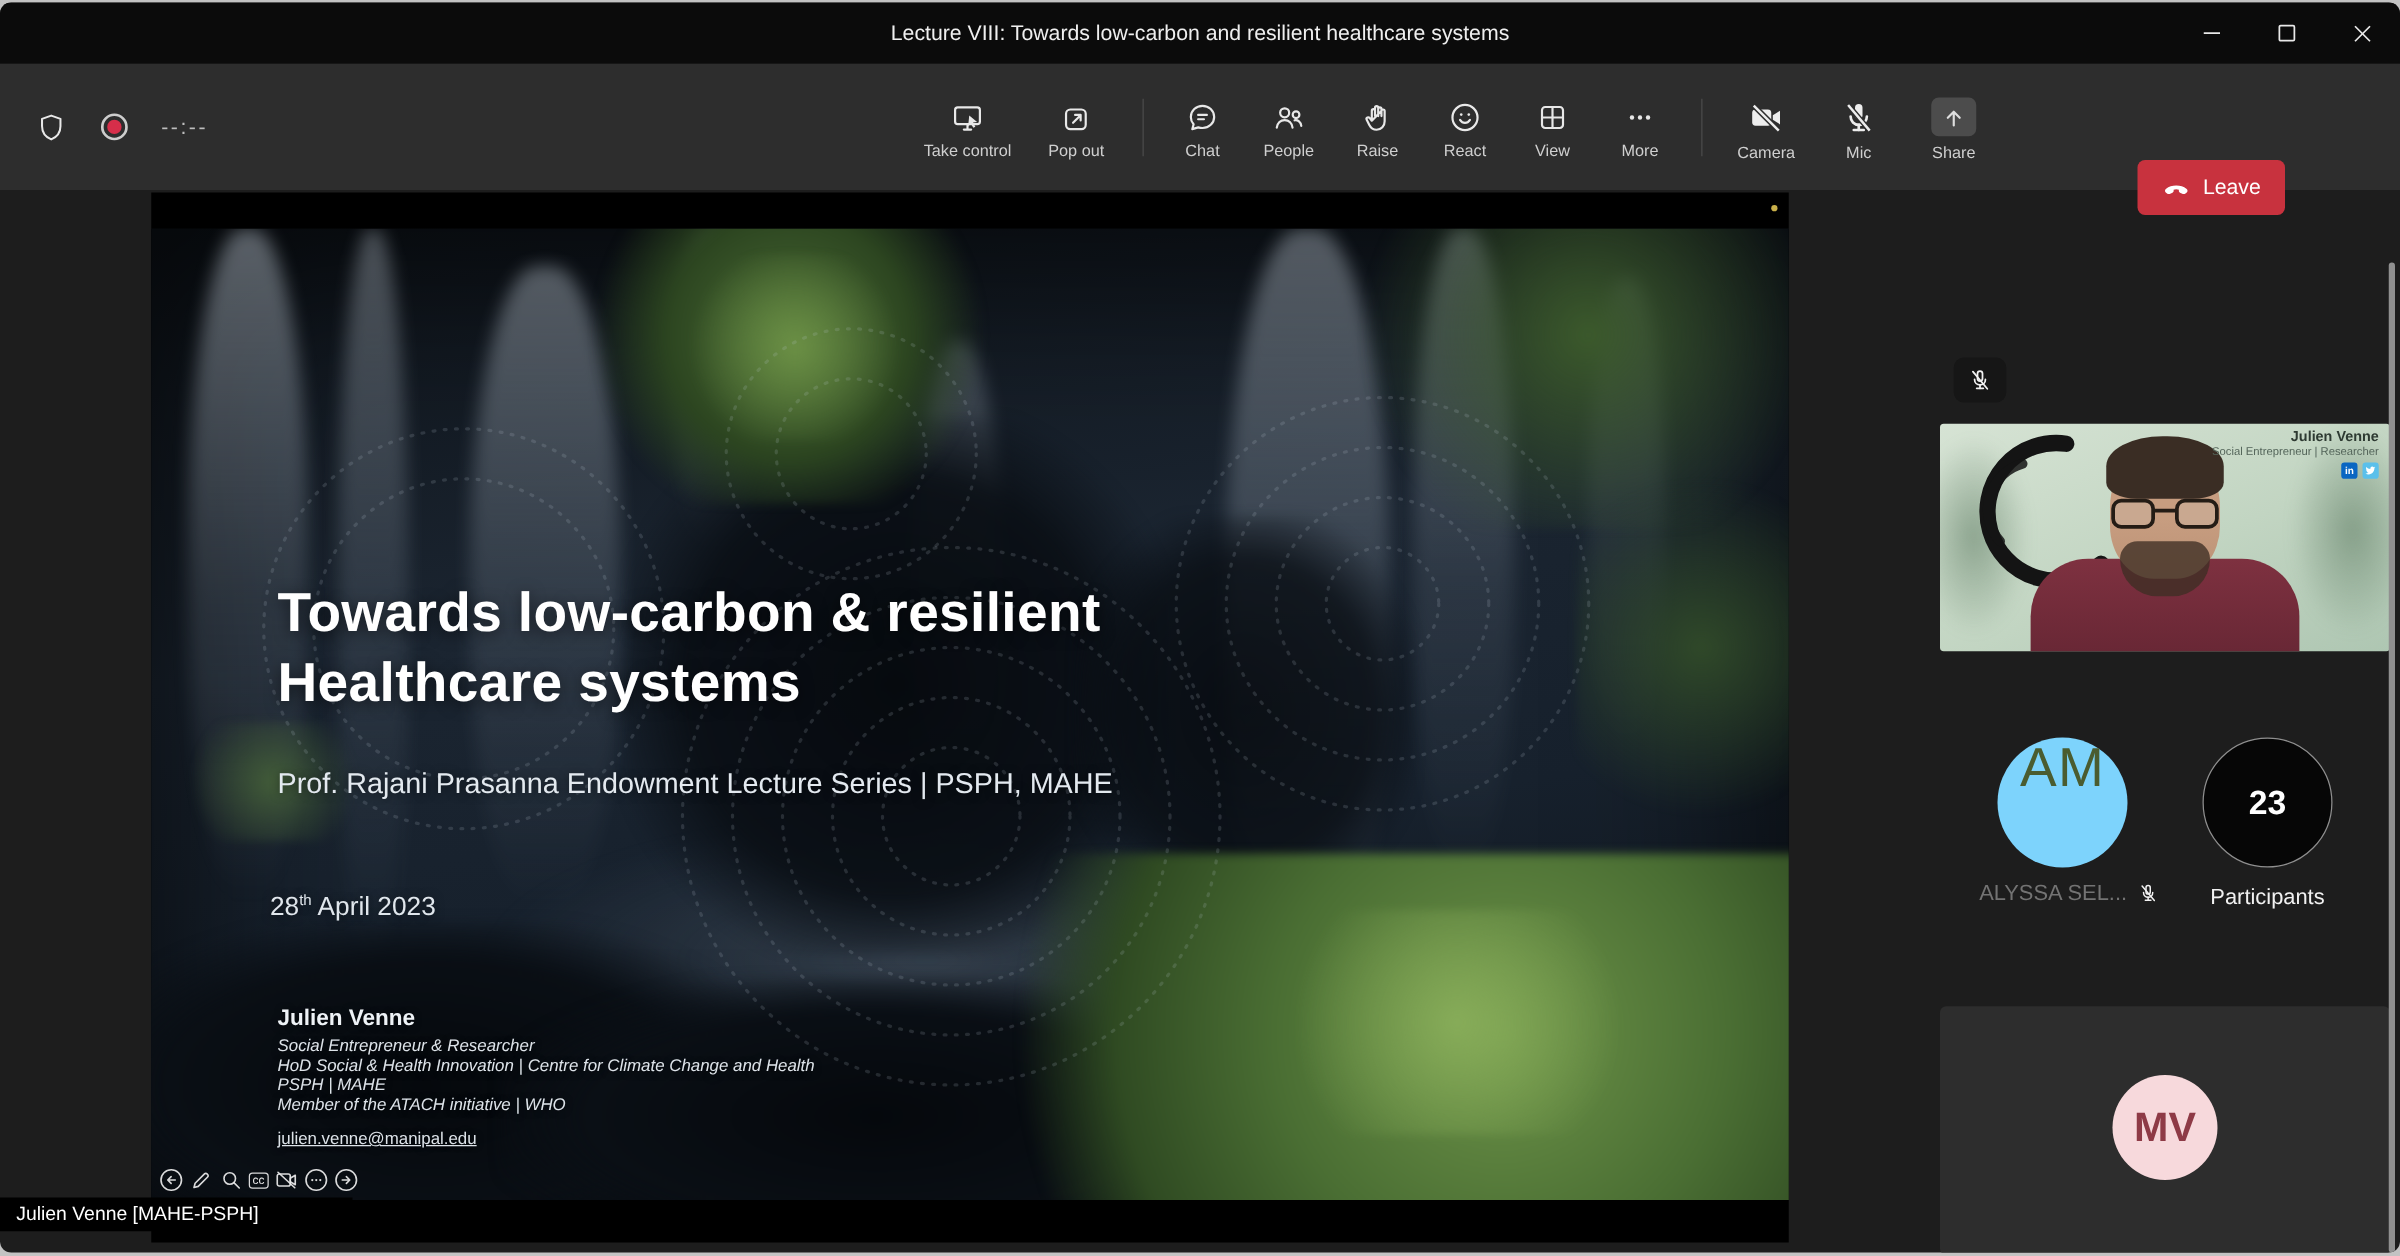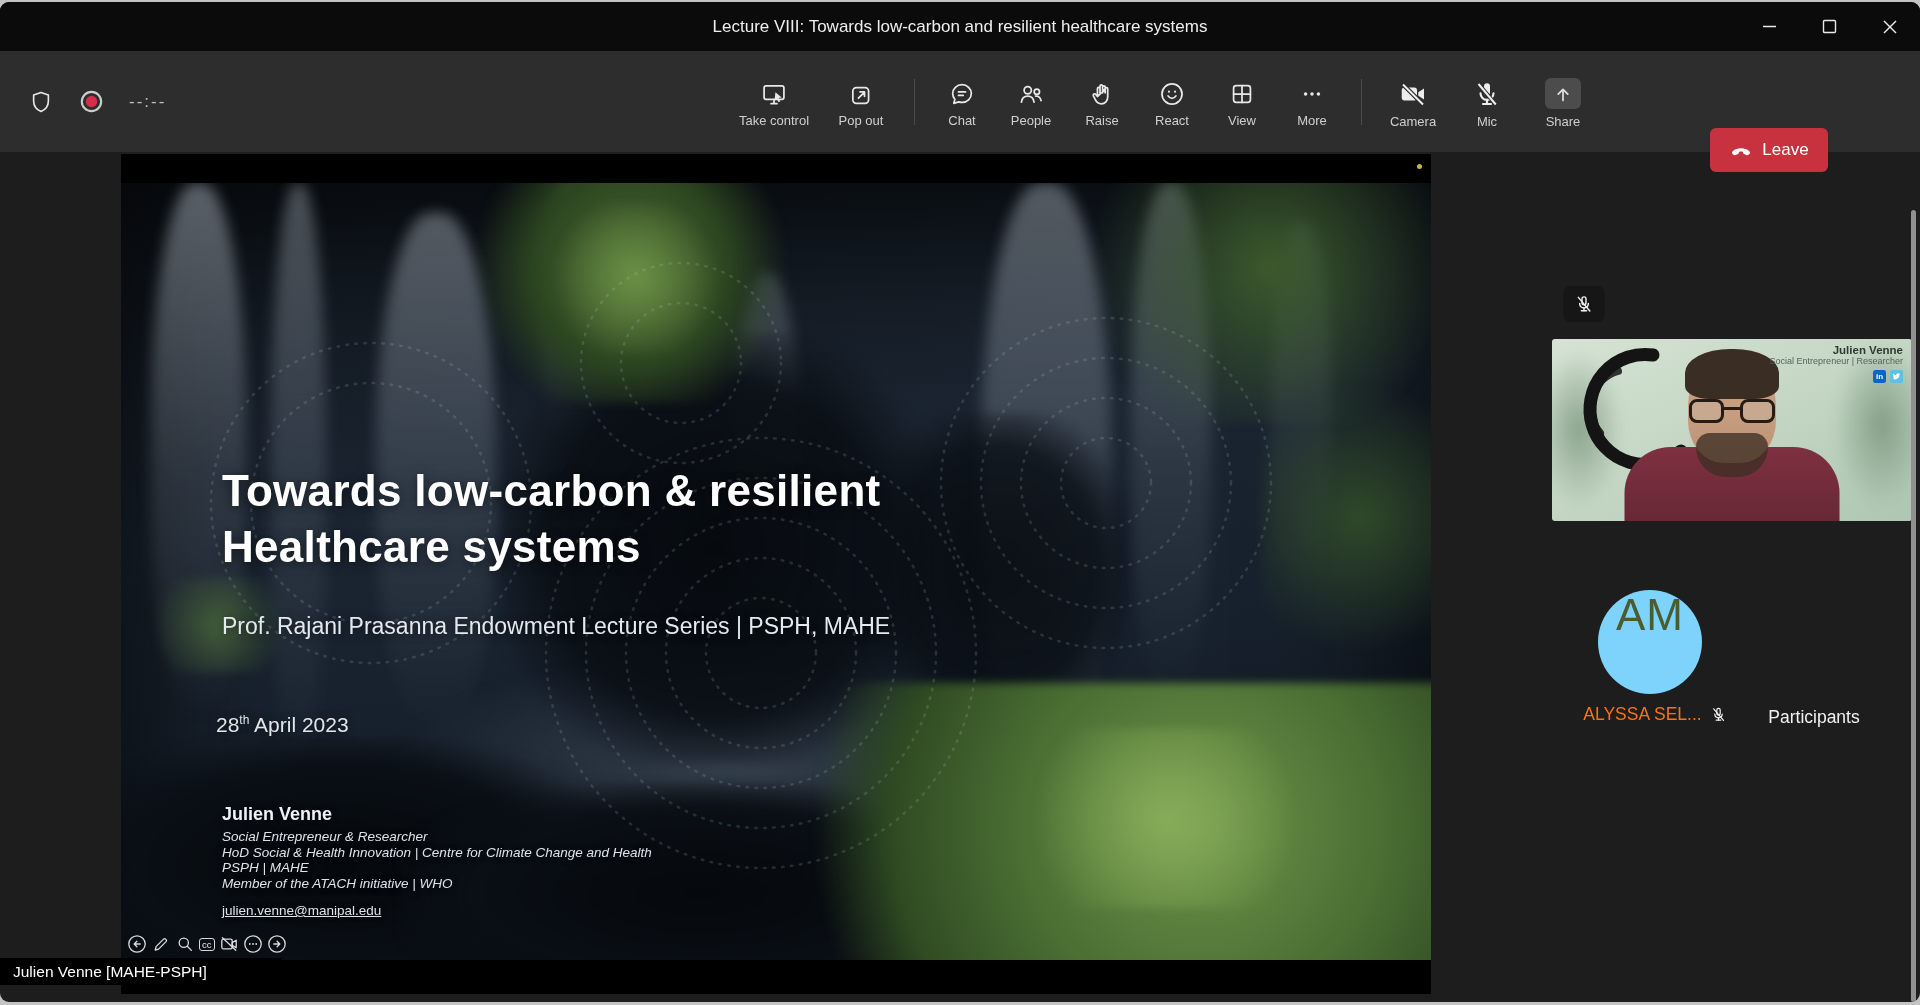--- a/index.html
+++ b/index.html
@@ -72,21 +72,21 @@
   .v-n1 { font-size:11.5px; font-weight:bold; color:#2e3a32; }
   .v-n2 { font-size:9px; color:#54655a; margin-top:0; }
   .v-icons { display:flex; gap:4px; justify-content:flex-end; margin-top:4px; }
   .sq { width:13px; height:13px; border-radius:2.5px; display:flex; align-items:center; justify-content:center; }
   .sq-in { background:#0a66c2; color:#fff; font-size:8px; font-weight:bold;text-align:center; }
   .sq-tw { background:#5bc0eb; }
 
   .am-tile { position:absolute; left:1598px; top:588px; width:104px; height:104px; border-radius:50%; background:#7dd3fc; display:flex; justify-content:center; }
   .am-init { font-size:44px; color:#4a5c30; letter-spacing:1px; }
   .am-label { position:absolute; left:1560px; top:702px; width:190px; display:flex; align-items:center; justify-content:center; gap:8px; }
-  .am-name { font-size:17.5px; color:#f97316; }
+  .am-name { font-size:17.5px; color:#737373; }
   .count-tile { position:absolute; left:1762px; top:588px; width:104px; height:104px; border-radius:50%; background:#060606; border:1.5px solid #8f8f8f; display:flex; align-items:center; justify-content:center; }
   .count-num { font-size:27px; color:#fff; font-weight:bold; }
   .count-label { position:absolute; left:1734px; top:705px; width:160px; text-align:center; font-size:17.5px; color:#f1f1f1; }
   .mv-tile { position:absolute; left:1552px; top:803px; width:360px; height:199px; background:#2d2d2d; border-radius:5px; }
   .mv-circle { position:absolute; left:138px; top:55px; width:84px; height:84px; border-radius:50%; background:#f7d9dc; display:flex; align-items:center; justify-content:center; }
   .mv-init { font-size:33px; font-weight:bold; color:#8e3a46; }
   .scrollbar { position:absolute; left:1911px; top:208px; width:5px; height:792px; background:#909090; border-radius:3px; }
 </style>
 </head>
 <body>
@@ -389,17 +389,25 @@
     <span class="am-name">ALYSSA SEL...</span>
     <svg class="micoff" width="17" height="17" viewBox="0 0 24 24">
       <rect x="9.6" y="3.4" width="4.8" height="9.6" rx="2.4"></rect>
       <path d="M6.8 11.4c0 3.1 2.3 5.3 5.2 5.3s5.2-2.2 5.2-5.3"></path>
       <line x1="12" y1="16.7" x2="12" y2="20"></line>
         <line x1="8.8" y1="20" x2="15.2" y2="20"></line>
       <line x1="5.2" y1="4" x2="19" y2="20.4"></line>
     </svg>
   </div>
 
+  <div class="count-tile">
+    <span class="count-num">23</span>
+  </div>
   <div class="count-label">Participants</div>
 
+  <div class="mv-tile">
+    <div class="mv-circle">
+      <span class="mv-init">MV</span>
+    </div>
+  </div>
 
   <div class="scrollbar"></div>
 </div>
 
 </body></html>

